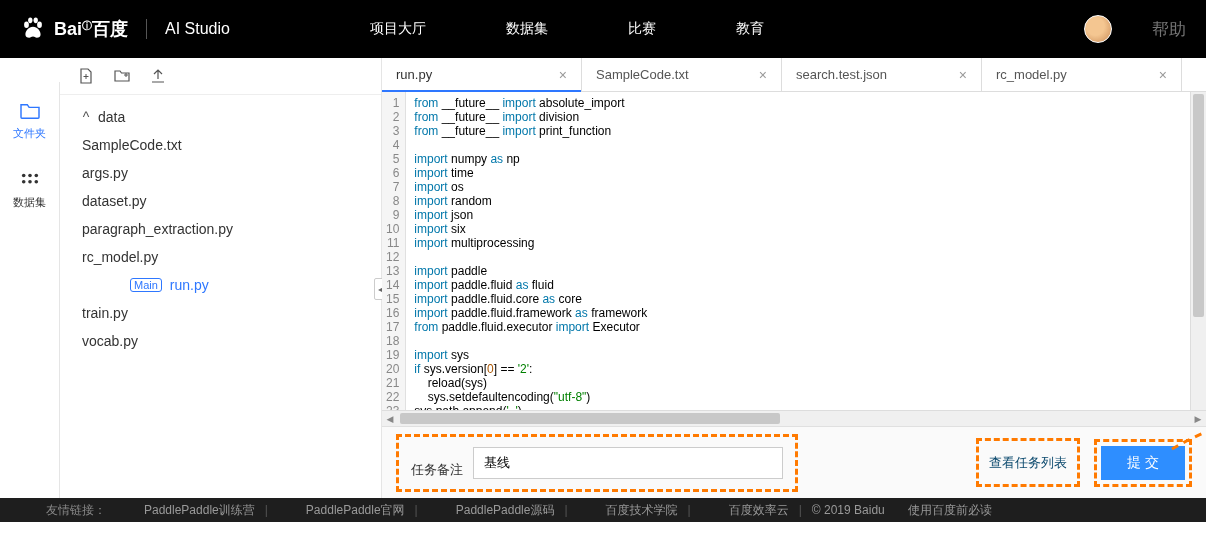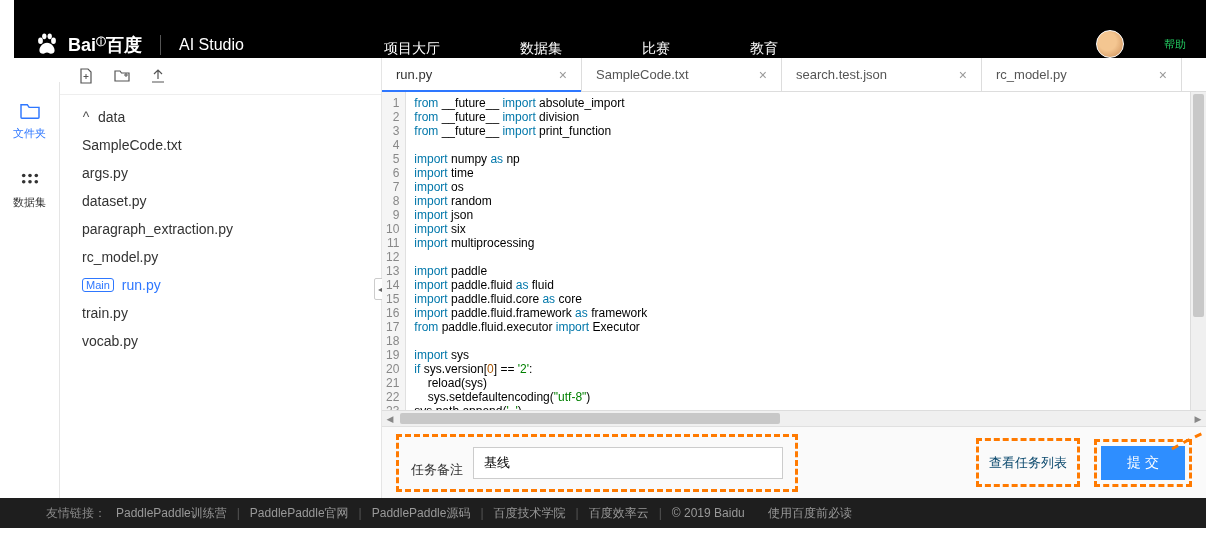--- a/index.html
+++ b/index.html
@@ -1,48 +1,48 @@
 <!DOCTYPE html>
 <html><head>
 <meta charset="utf-8">
 <style>
 * { margin: 0; padding: 0; box-sizing: border-box; font-family: Arial, "Microsoft YaHei", sans-serif; }
 body { background: #fff; }
 .app { width: 1206px; height: 538px; position: relative; background: #fff; }
 
 
-.header { background: #000; height: 58px; display: flex; align-items: flex-end; padding: 0 20px; margin-left: 14px; }
+.header { background: #000; height: 58px; display: flex; align-items: center; padding: 0 20px; }
 .logo { display: flex; align-items: center; gap: 8px; color: #fff; }
 .baidu-logo { font-weight: bold; font-size: 18px; }
 .divider-v { width: 1px; height: 20px; background: #555; margin: 0 10px; }
 .ai-studio { font-size: 16px; font-weight: 300; }
 .nav { display: flex; gap: 80px; margin-left: 140px; }
 .nav-item { color: #fff; font-size: 14px; cursor: pointer; }
 .header-right { margin-left: auto; display: flex; align-items: center; gap: 40px; }
 .avatar { width: 28px; height: 28px; border-radius: 50%; background: radial-gradient(circle at 40% 40%, #f4c691 40%, #c88a55 100%); border: 1px solid #fff; }
-.help { color: #22c55e; font-size: 11px; cursor: pointer; }
+.help { color: #737373; font-size: 17px; cursor: pointer; }
 
 
 .main { display: flex; height: 440px; }
 
 
 .left-rail { width: 60px; border-right: 1px solid #e5e5e5; display: flex; flex-direction: column; align-items: center; padding-top: 20px; gap: 30px; margin-top: 24px; }
 .rail-item { display: flex; flex-direction: column; align-items: center; gap: 6px; cursor: pointer; }
 .rail-icon { width: 22px; height: 18px; }
 .rail-label { font-size: 11px; color: #2e77ff; }
 .rail-label.inactive { color: #333; }
 
 
 .file-panel { width: 322px; border-right: 1px solid #e5e5e5; display: flex; flex-direction: column; }
 .file-toolbar { display: flex; gap: 20px; padding: 10px 18px; border-bottom: 1px solid #eee; }
 .file-toolbar-icon { width: 16px; height: 16px; cursor: pointer; color: #555; }
 .file-tree { padding: 8px 0; overflow: auto; }
 .tree-item { padding: 6px 22px; font-size: 14px; color: #333; cursor: pointer; display: flex; align-items: center; gap: 8px; }
 .chev { display: inline-block; width: 8px; text-align: center; color: #555; }
-.badge { font-size: 11px; border: 1px solid #2e77ff; color: #2e77ff; border-radius: 3px; padding: 0 3px; }
+.badge { font-size: 11px; border: 1px solid #2e77ff; color: #2e77ff; border-radius: 3px; padding: 0 3px; margin-left: 48px; }
 .tree-item.sel { color: #2e77ff; }
 
 
 .editor-area { flex: 1; display: flex; flex-direction: column; position: relative; }
 
 
 .tabs { display: flex; border-bottom: 1px solid #ddd; height: 34px; }
 .tab { flex: 1; max-width: 200px; display: flex; align-items: center; justify-content: space-between; padding: 0 14px; font-size: 13px; color: #555; border-right: 1px solid #ddd; cursor: pointer; position: relative; }
 .tab.active { color: #333; }
 .tab.active::after { content: ''; position: absolute; left: 0; right: 0; bottom: -1px; height: 2px; background: #2e77ff; }
@@ -77,23 +77,23 @@
 .btn { padding: 8px 26px; font-size: 14px; border: none; cursor: pointer; }
 .btn-save { background: #c9c9c9; color: #fff; }
 .btn-submit { background: #2e8eff; color: #fff; text-align: center; }
 .submit-group { border: 3px dashed #ff7a00; padding: 4px; }
 
 
 .arrow-path { position: absolute; left: 780px; top: -38px; width: 300px; height: 70px; pointer-events: none; }
 .arrow-head { fill: #ff7a00; }
 
 
-.footer { background: #1e1e1e; height: 30px; display: flex; align-items: center; padding: 0 46px; gap: 10px; font-size: 12px; color: #999; }
+.footer { background: #1e1e1e; height: 24px; display: flex; align-items: center; padding: 0 46px; gap: 10px; font-size: 12px; color: #999; }
 .footer-label { color: #888; }
-.footer-link { color: #999; cursor: pointer; }
+.footer-link { color: #999; cursor: pointer; margin-left: 28px; }
 .footer-sep { color: #555; }
 .copyright-link { color: #999; cursor: pointer; }
 </style>
 </head>
 <body>
 
 <div class="app">
 
   <div class="header">
     <div class="logo">

